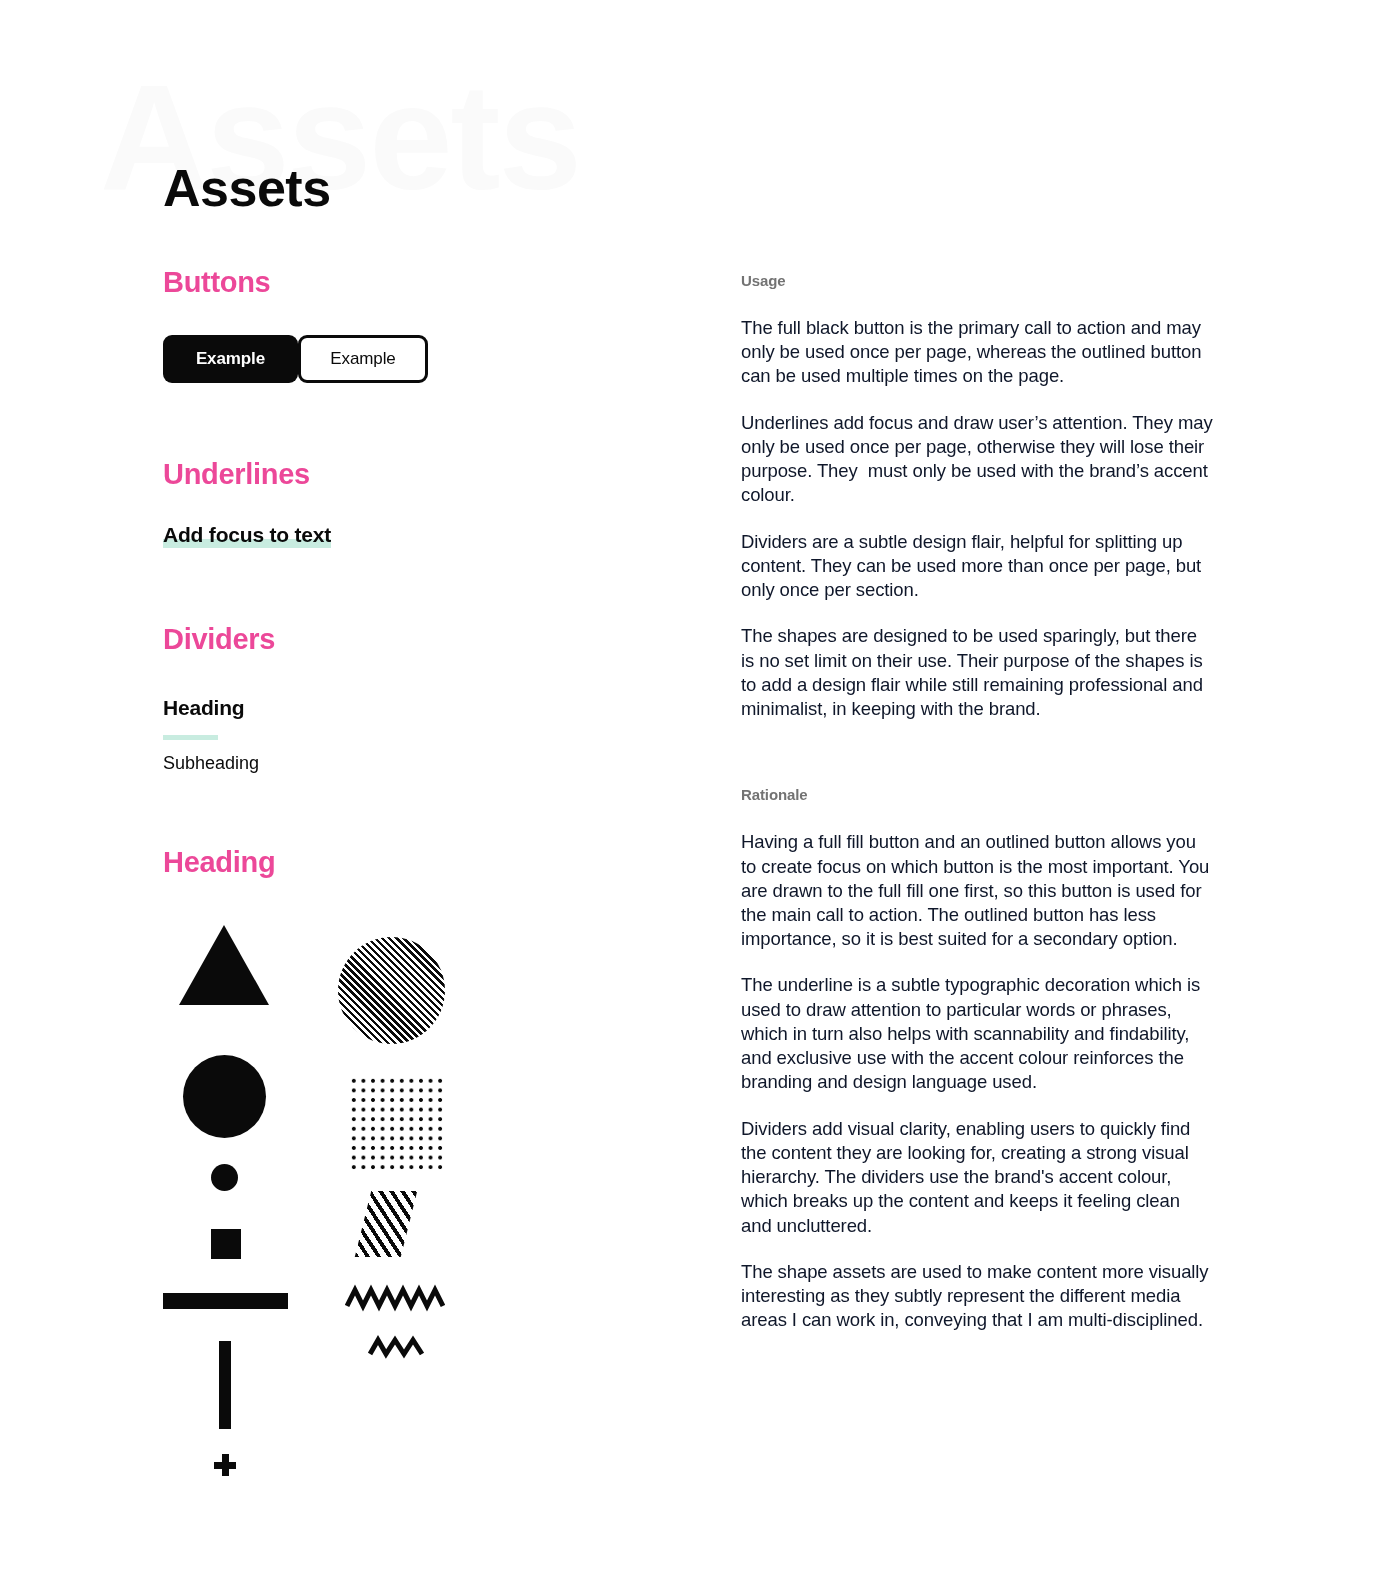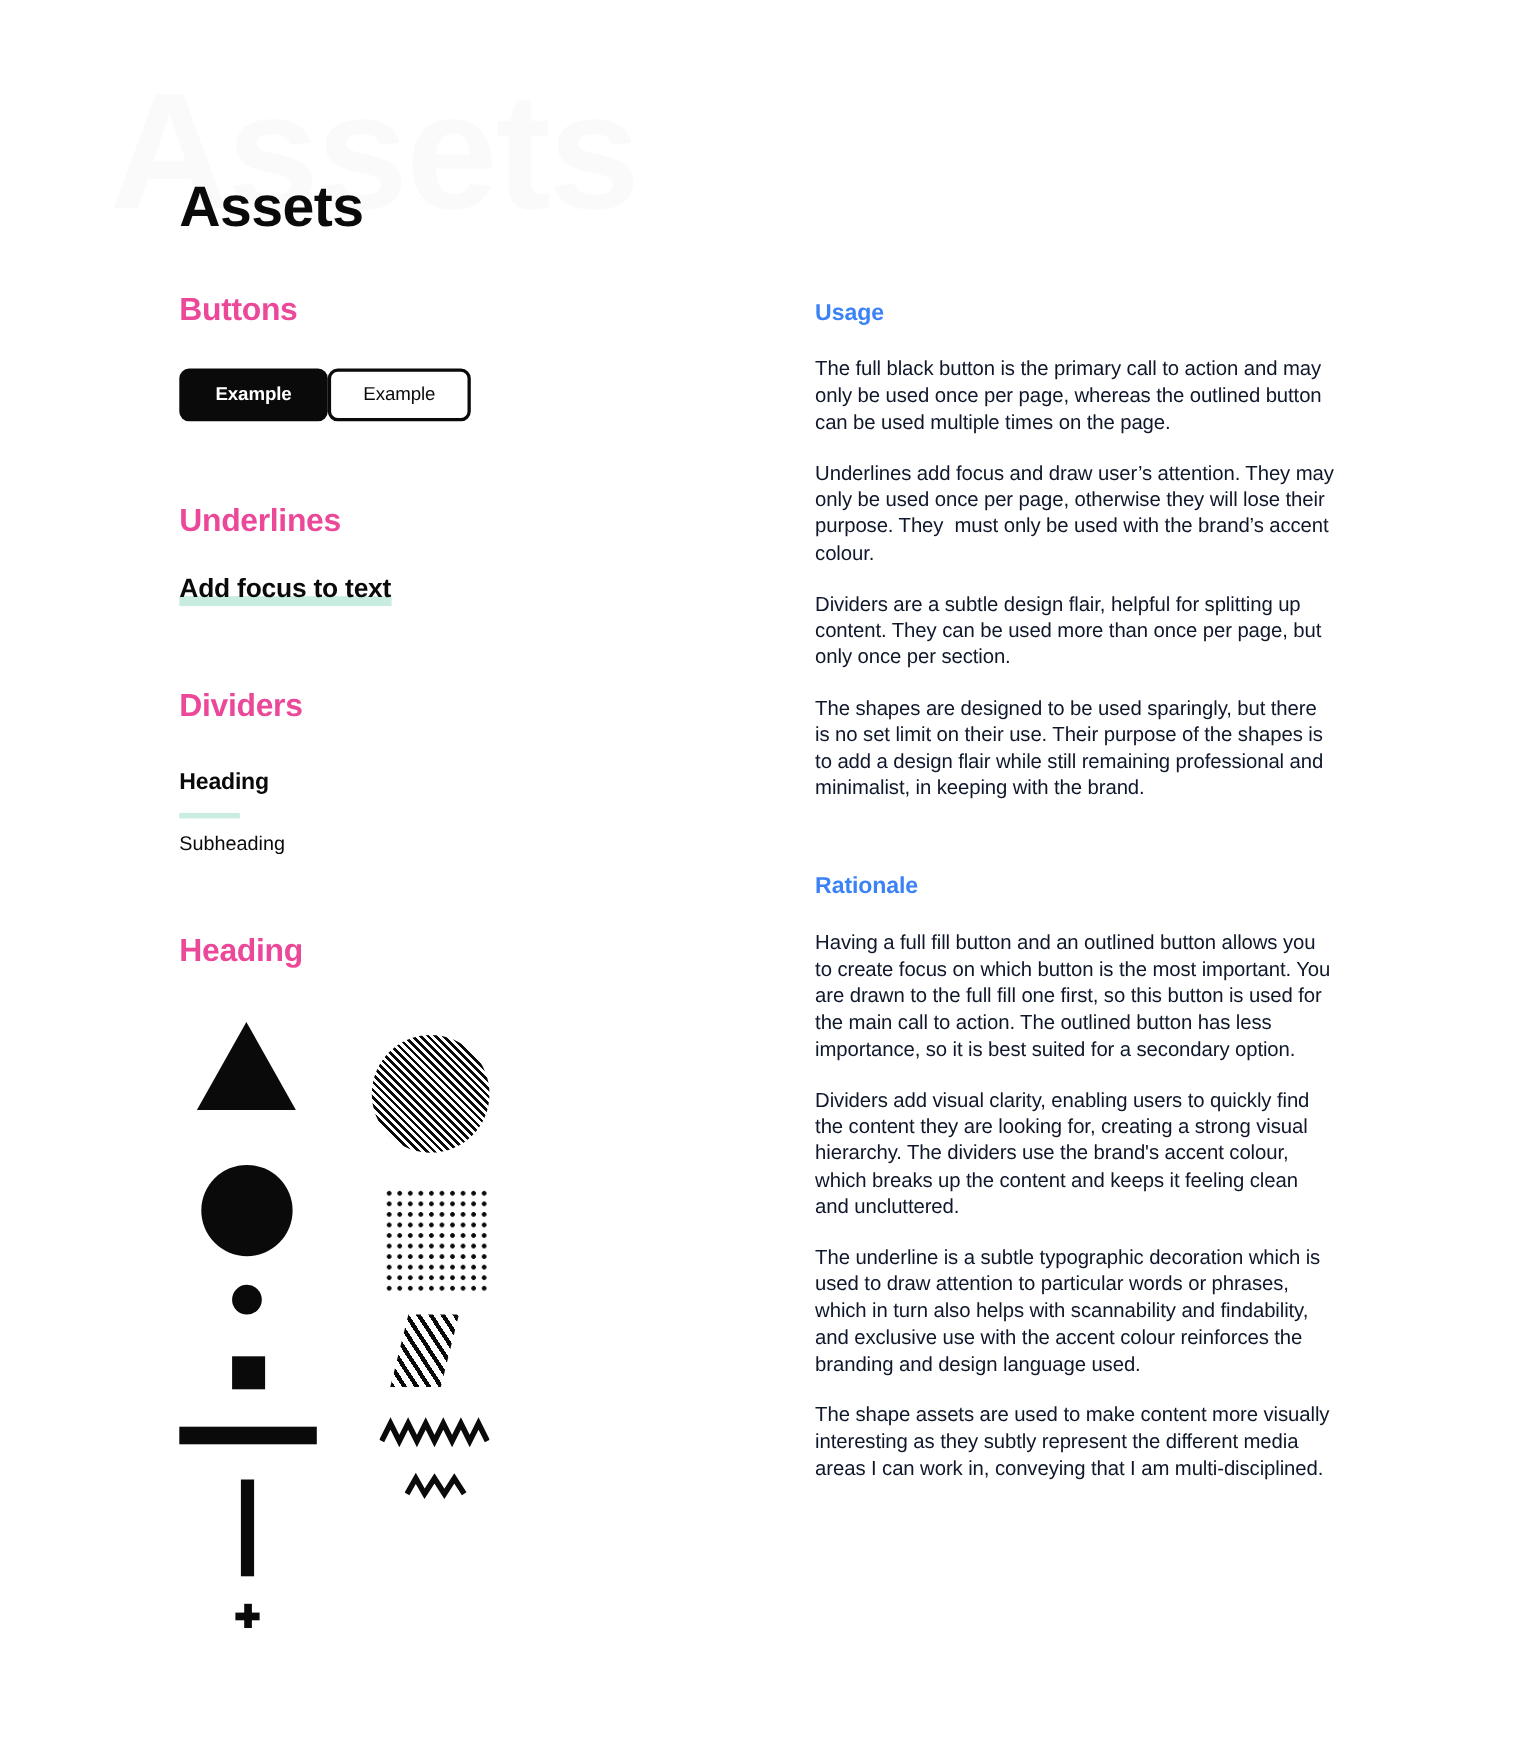--- a/index.html
+++ b/index.html
@@ -101,21 +101,21 @@
     border: 3px solid #0a0a0a;
     width: 130px;
     font-weight: 400;
     font-size: 17px;
   }
 
   .section-underlines { margin-top: 75px; }
   .underline-sample {
     display: inline-block;
     margin-top: 31px;
-    font-size: 24px;
+    font-size: 21px;
     font-weight: 700;
     letter-spacing: -0.2px;
     color: #0a0a0a;
     line-height: 1.1;
     padding-bottom: 2px;
     background-image: linear-gradient(var(--accent, #c8ece0), var(--accent, #c8ece0));
     background-repeat: no-repeat;
     background-size: 100% 9px;
     background-position: 0 100%;
   }
@@ -230,24 +230,24 @@
   }
   .sh-plus::before {
     left: 0; top: 8px; width: 22px; height: 7px;
   }
   .sh-plus::after {
     left: 8px; top: 0; width: 7px; height: 22px;
   }
 
   
   .rc-heading {
-    font-size: 21px;
+    font-size: 15px;
     font-weight: 700;
     letter-spacing: -0.1px;
-    color: #3b82f6;
+    color: #737373;
     line-height: 1.2;
     margin: 0;
   }
   .rc-para {
     font-size: 18.5px;
     font-weight: 400;
     line-height: 1.31;
     color: #0f172a;
     margin: 0;
     letter-spacing: -0.1px;
@@ -323,18 +323,18 @@
     <h3 class="rc-heading">Usage</h3>
     <p class="rc-para">The full black button is the primary call to action and may only be used once per page, whereas the outlined button can be used multiple times on the page.</p>
     <p class="rc-para">Underlines add focus and draw user’s attention. They may only be used once per page, otherwise they will lose their purpose. They  must only be used with the brand’s accent colour.</p>
     <p class="rc-para">Dividers are a subtle design flair, helpful for splitting up content. They can be used more than once per page, but only once per section.</p>
     <p class="rc-para">The shapes are designed to be used sparingly, but there is no set limit on their use. Their purpose of the shapes is to add a design flair while still remaining professional and minimalist, in keeping with the brand.</p>
   </div>
 
   <div class="rc-block">
     <h3 class="rc-heading">Rationale</h3>
     <p class="rc-para">Having a full fill button and an outlined button allows you to create focus on which button is the most important. You are drawn to the full fill one first, so this button is used for the main call to action. The outlined button has less importance, so it is best suited for a secondary option.</p>
+    <p class="rc-para">The underline is a subtle typographic decoration which is used to draw attention to particular words or phrases, which in turn also helps with scannability and findability, and exclusive use with the accent colour reinforces the branding and design language used.</p>
     <p class="rc-para">Dividers add visual clarity, enabling users to quickly find the content they are looking for, creating a strong visual hierarchy. The dividers use the brand's accent colour, which breaks up the content and keeps it feeling clean and uncluttered.</p>
-    <p class="rc-para">The underline is a subtle typographic decoration which is used to draw attention to particular words or phrases, which in turn also helps with scannability and findability, and exclusive use with the accent colour reinforces the branding and design language used.</p>
     <p class="rc-para">The shape assets are used to make content more visually interesting as they subtly represent the different media areas I can work in, conveying that I am multi-disciplined.</p>
   </div>
 
 </div>
 
 </body></html>

